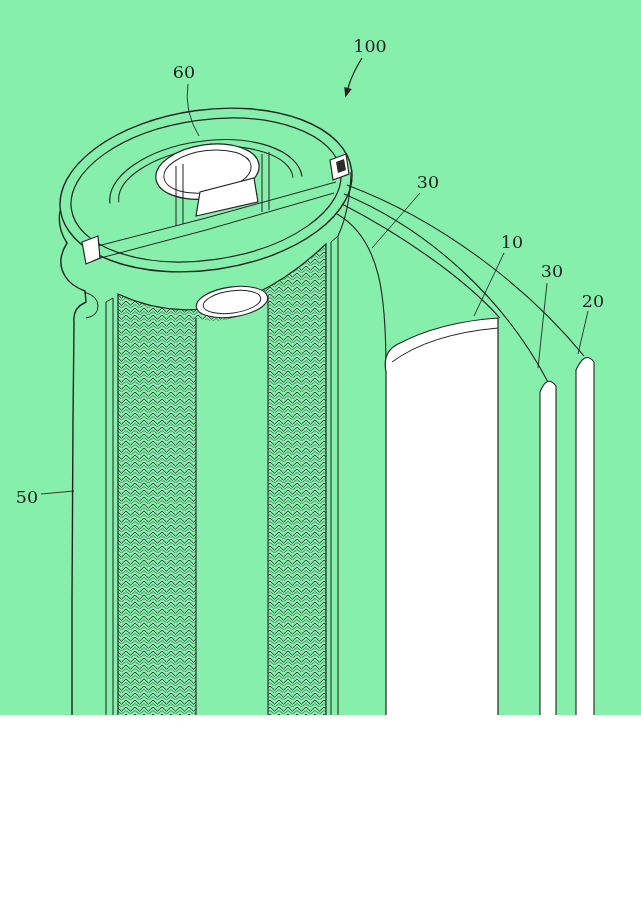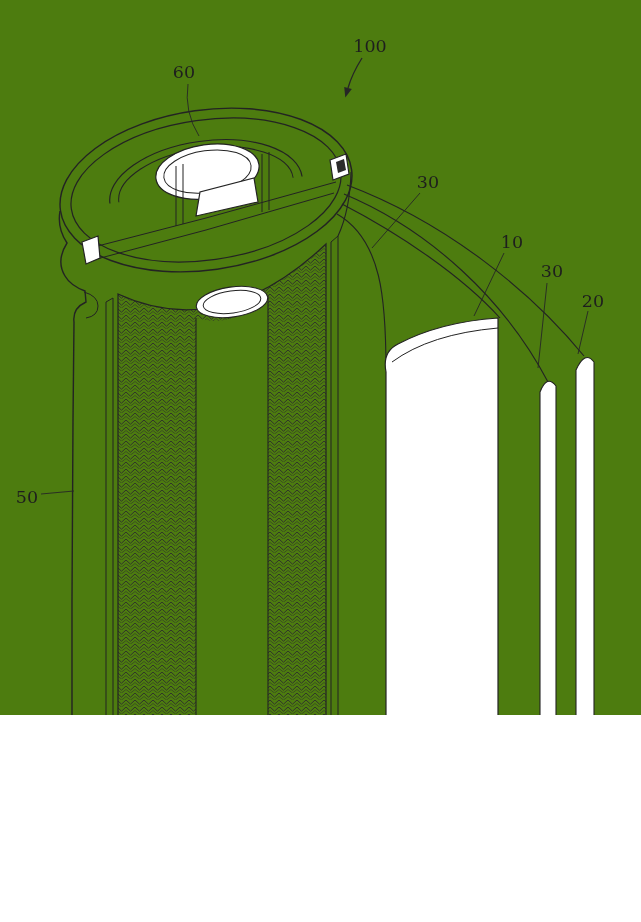--- a/index.html
+++ b/index.html
@@ -4,21 +4,21 @@
 <style>
   html, body {
     margin: 0;
     padding: 0;
     background: #ffffff;
   }
   .stage {
     position: relative;
     width: 641px;
     height: 715px;
-    background: #4d7c0f;
+    background: #86efac;
     overflow: hidden;
     font-family: "DejaVu Serif", serif;
   }
   svg {
     position: absolute;
     inset: 0;
     display: block;
   }
   .ref-label {
     font-family: "DejaVu Serif", serif;

